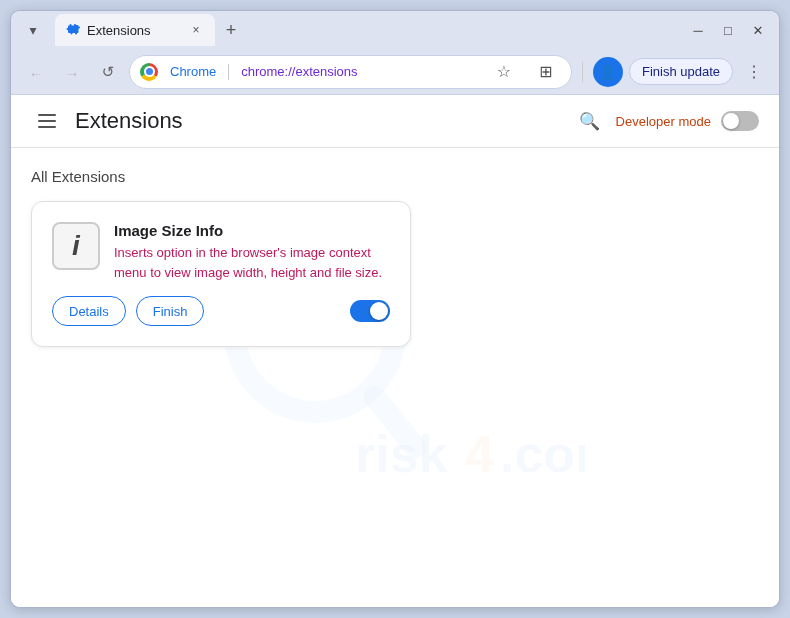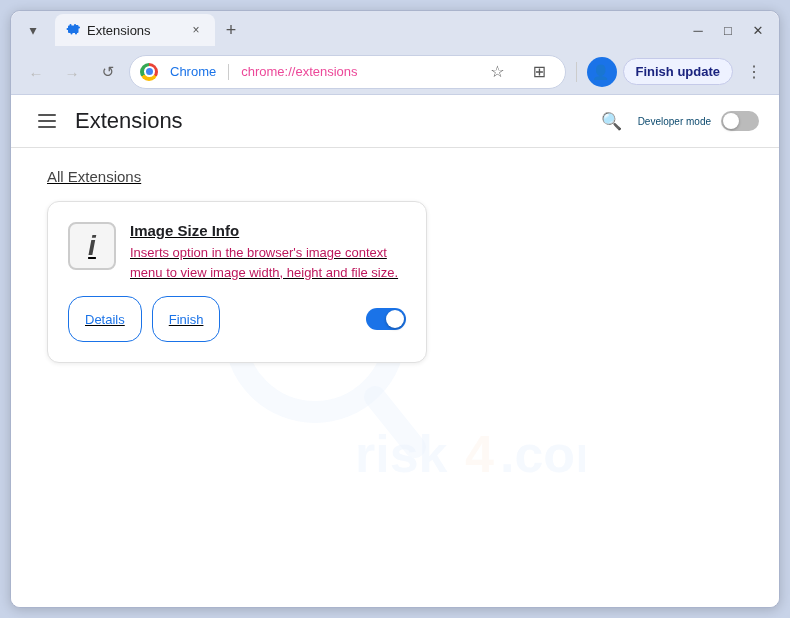--- a/index.html
+++ b/index.html
@@ -182,21 +182,21 @@
       color: #1a73e8;
       font-weight: 500;
     }
     .address-divider {
       width: 1px;
       height: 16px;
       background: #ccc;
     }
     .address-text {
       font-size: 13px;
-      color: #ec4899;
+      color: #6d28d9;
       flex: 1;
     }
     .toolbar-icon-btn {
       width: 30px;
       height: 30px;
       border-radius: 50%;
       border: none;
       background: transparent;
       cursor: pointer;
       display: flex;
@@ -225,21 +225,21 @@
       font-size: 14px;
     }
     .finish-update-btn {
       background: #eef2ff;
       border: 1.5px solid #c5cae9;
       border-radius: 20px;
       padding: 5px 12px;
       font-size: 13px;
       color: #1a237e;
       cursor: pointer;
-      font-weight: 700;
+      font-weight: 400;
       display: flex;
       align-items: center;
       gap: 4px;
     }
 
     
     .page-content {
       background: white;
       flex: 1;
       display: flex;
@@ -290,22 +290,22 @@
       border: none;
       background: transparent;
       cursor: pointer;
       display: flex;
       align-items: center;
       justify-content: center;
       font-size: 17px;
       color: #555;
     }
     .dev-mode-label {
-      font-size: 10px;
-      color: #0c4a6e;
+      font-size: 13px;
+      color: #c2410c;
     }
     .toggle-switch {
       width: 38px;
       height: 20px;
       border-radius: 10px;
       background: #bbb;
       position: relative;
       cursor: pointer;
       border: none;
       display: inline-block;
@@ -320,24 +320,23 @@
       border-radius: 50%;
       top: 2px;
       left: 2px;
       transition: left 0.2s;
       box-shadow: 0 1px 3px rgba(0,0,0,0.3);
     }
 
     
     .main-area {
       flex: 1;
-      padding: 20px 36px;
+      padding: 20px 20px;
       position: relative;
       overflow: hidden;
-      text-decoration: underline;
     }
     
     .watermark {
       position: absolute;
       top: 50%;
       left: 50%;
       transform: translate(-50%, -55%);
       width: 400px;
       height: 320px;
       opacity: 0.07;
@@ -395,21 +394,21 @@
       font-size: 13px;
       color: #be185d;
       line-height: 1.5;
     }
     .card-bottom {
       display: flex;
       align-items: center;
       gap: 10px;
     }
     .details-btn, .remove-btn {
-      height: 46px;
+      height: 30px;
       border-radius: 15px;
       border: 1.5px solid #1a73e8;
       background: white;
       color: #1a73e8;
       font-size: 13px;
       padding: 0 16px;
       cursor: pointer;
       font-weight: 500;
     }
     .toggle-on {

